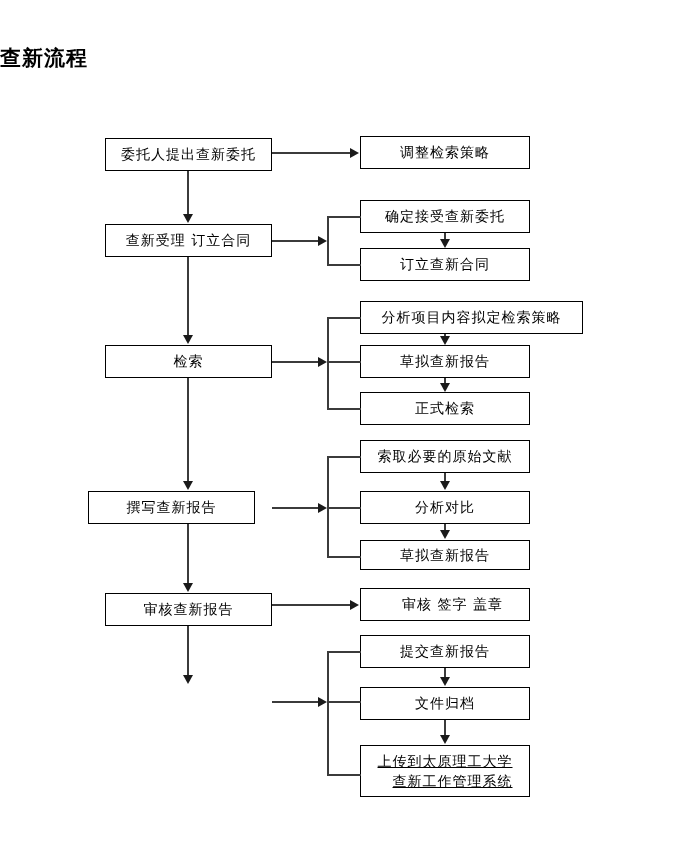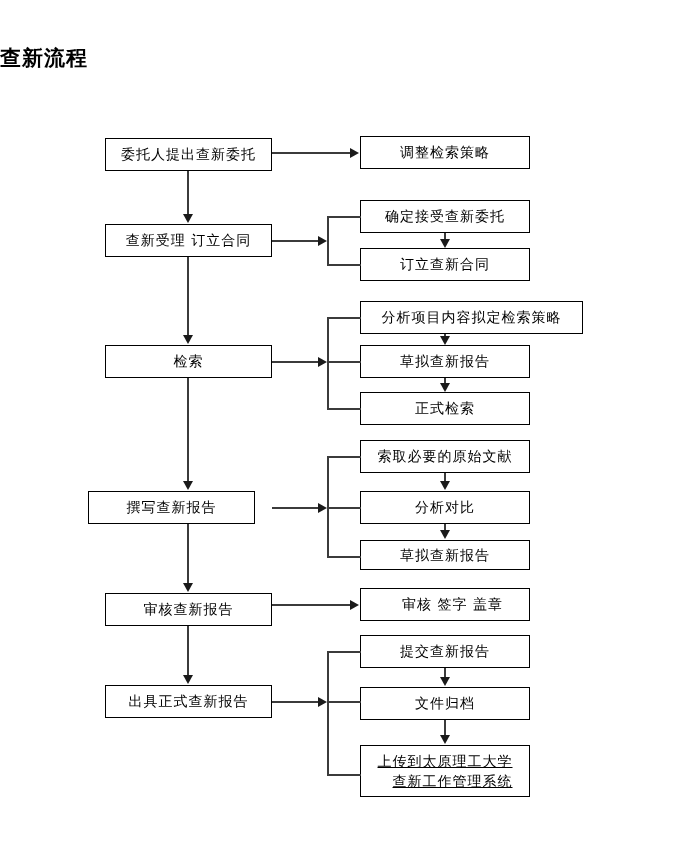--- a/index.html
+++ b/index.html
@@ -88,21 +88,20 @@
   <div class="node" style="left:105px; top:138px; width:167px; height:33px;">委托人提出查新委托</div>
 
   <div class="node" style="left:105px; top:224px; width:167px; height:33px;">查新受理 订立合同</div>
 
   <div class="node" style="left:105px; top:345px; width:167px; height:33px;">检索</div>
 
   <div class="node" style="left:88px; top:491px; width:167px; height:33px;">撰写查新报告</div>
 
   <div class="node" style="left:105px; top:593px; width:167px; height:33px;">审核查新报告</div>
 
-  <div class="node" style="left:105px; top:685px; width:167px; height:33px;">出具正式查新报告</div>
 
   <div class="node" style="left:360px; top:136px; width:170px; height:33px;">调整检索策略</div>
 
   <div class="node" style="left:360px; top:200px; width:170px; height:33px;">确定接受查新委托</div>
   <div class="node" style="left:360px; top:248px; width:170px; height:33px;">订立查新合同</div>
 
   <div class="node" style="left:360px; top:301px; width:223px; height:33px;">分析项目内容拟定检索策略</div>
   <div class="node" style="left:360px; top:345px; width:170px; height:33px;">草拟查新报告</div>
   <div class="node" style="left:360px; top:440px; width:170px; height:33px;">索取必要的原始文献</div>
 

